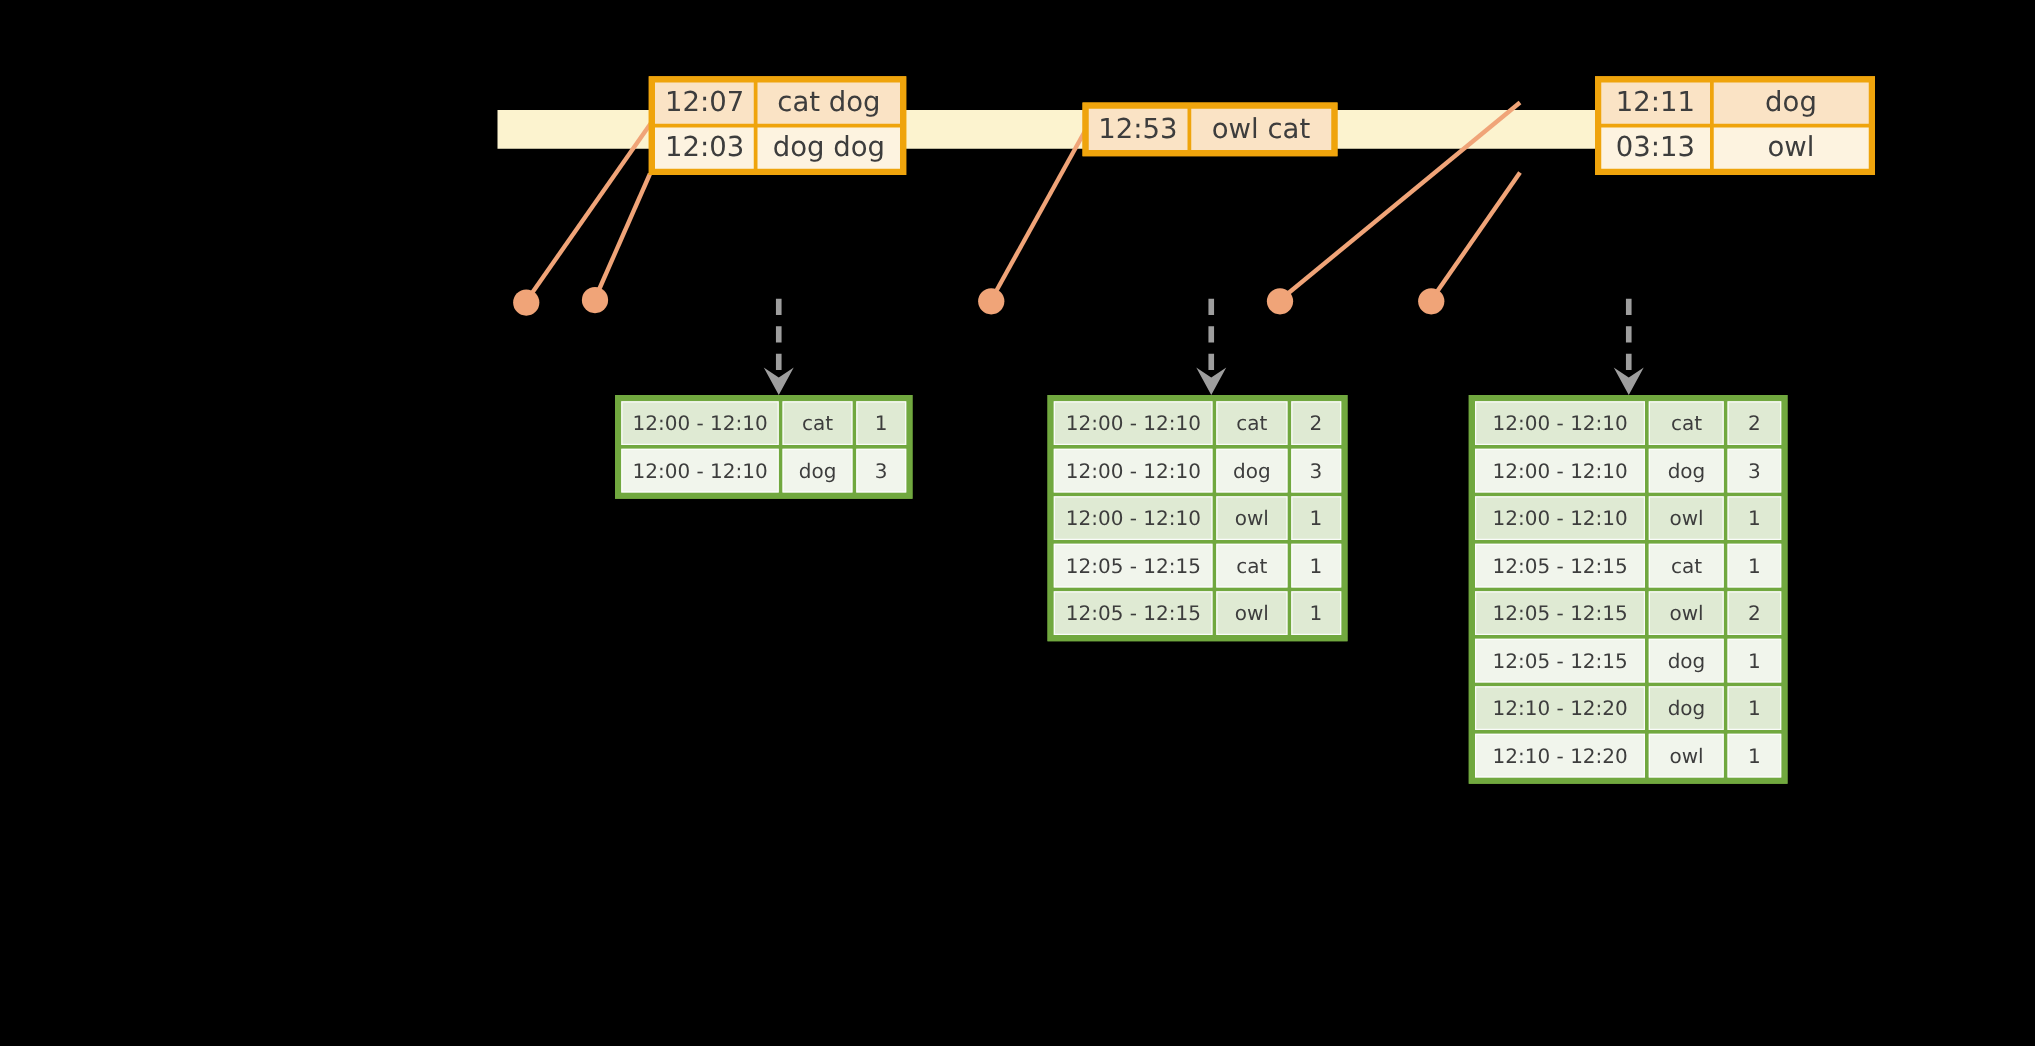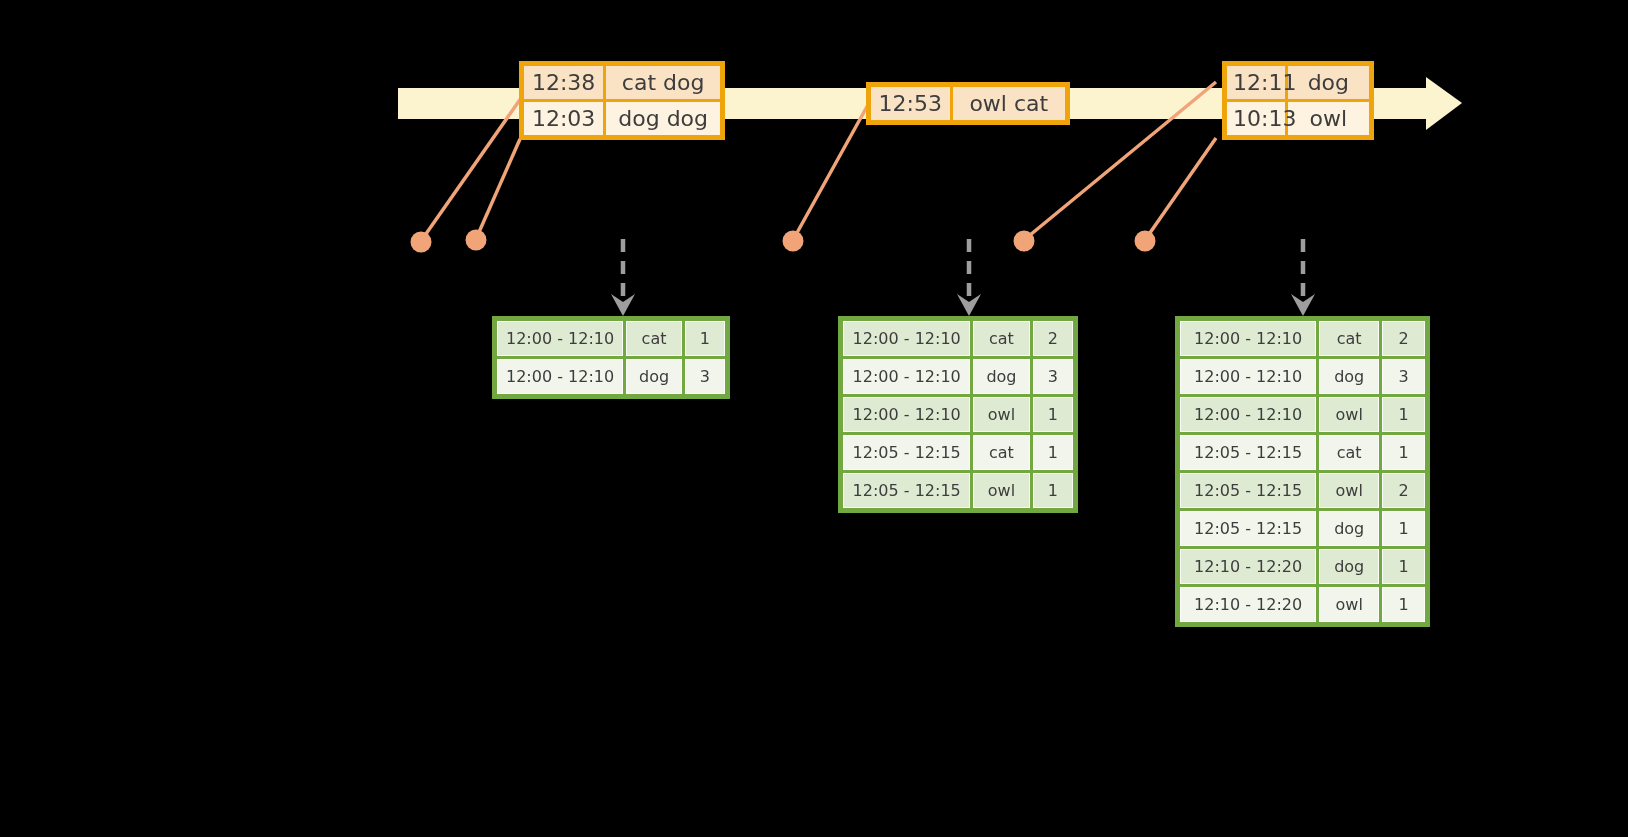--- a/index.html
+++ b/index.html
@@ -91,45 +91,45 @@
     <g fill="#9E9E9E">
       <path d="M611 294 L623 316 L635 294 L623 302 Z"></path>
       <path d="M957 294 L969 316 L981 294 L969 302 Z"></path>
       <path d="M1291 294 L1303 316 L1315 294 L1303 302 Z"></path>
     </g>
   </svg>
 
   <table class="event-table" style="left:519px;top:61px;width:206px">
       <tbody>
         <tr>
-          <td class="alt1">12:38</td>
+          <td class="alt1">12:07</td>
           <td class="alt1">cat dog</td>
         </tr>
         <tr>
           <td class="alt2">12:03</td>
           <td class="alt2">dog dog</td>
         </tr>
       </tbody>
     </table>
   <table class="event-table" style="left:866px;top:82px;width:204px">
       <tbody>
         <tr>
           <td class="alt1">12:53</td>
           <td class="alt1">owl cat</td>
         </tr>
       </tbody>
     </table>
-  <table class="event-table" style="left:1222px;top:61px;width:152px">
+  <table class="event-table" style="left:1276px;top:61px;width:224px">
       <tbody>
         <tr>
           <td class="alt1">12:11</td>
           <td class="alt1">dog</td>
         </tr>
         <tr>
-          <td class="alt2">10:13</td>
+          <td class="alt2">03:13</td>
           <td class="alt2">owl</td>
         </tr>
       </tbody>
     </table>
 
   <table class="result-table" style="left:492px;top:316px;width:238px">
       <tbody>
         <tr class="alt1">
           <td>12:00 - 12:10</td>
           <td>cat</td>

